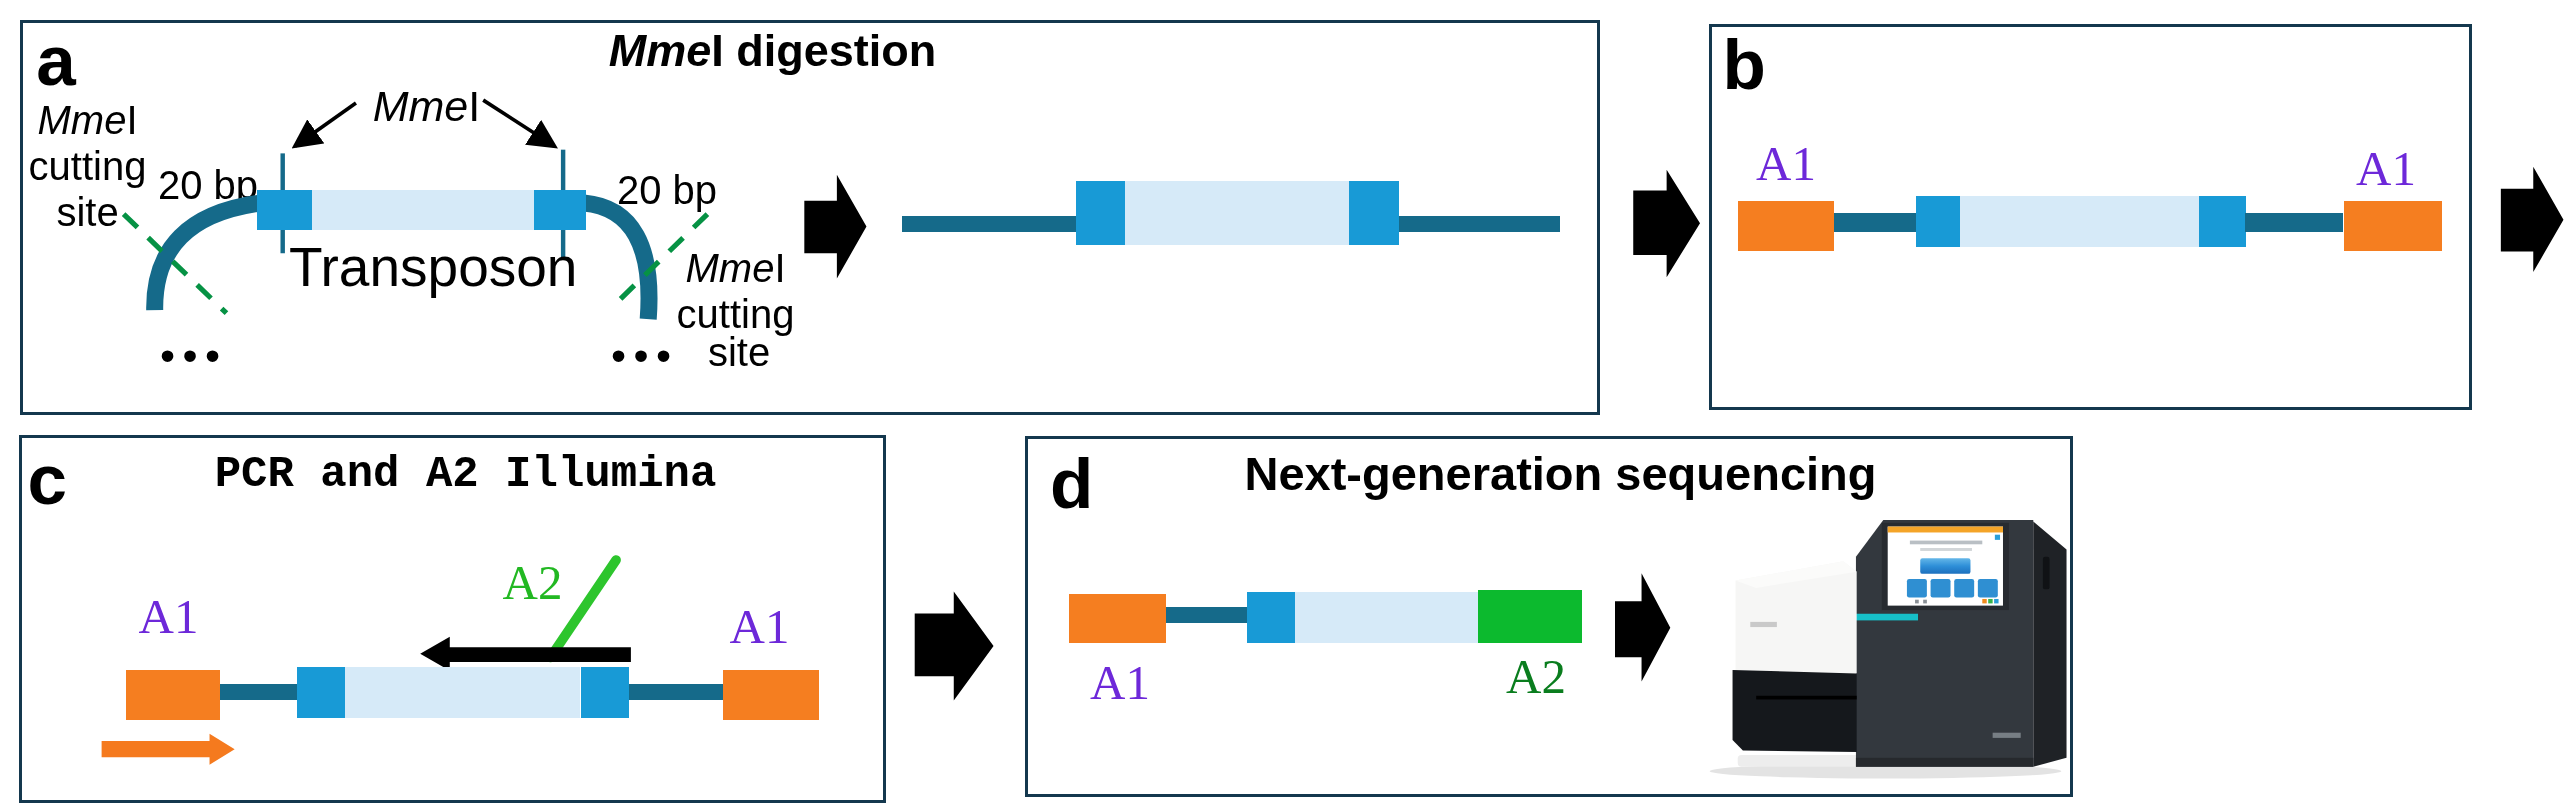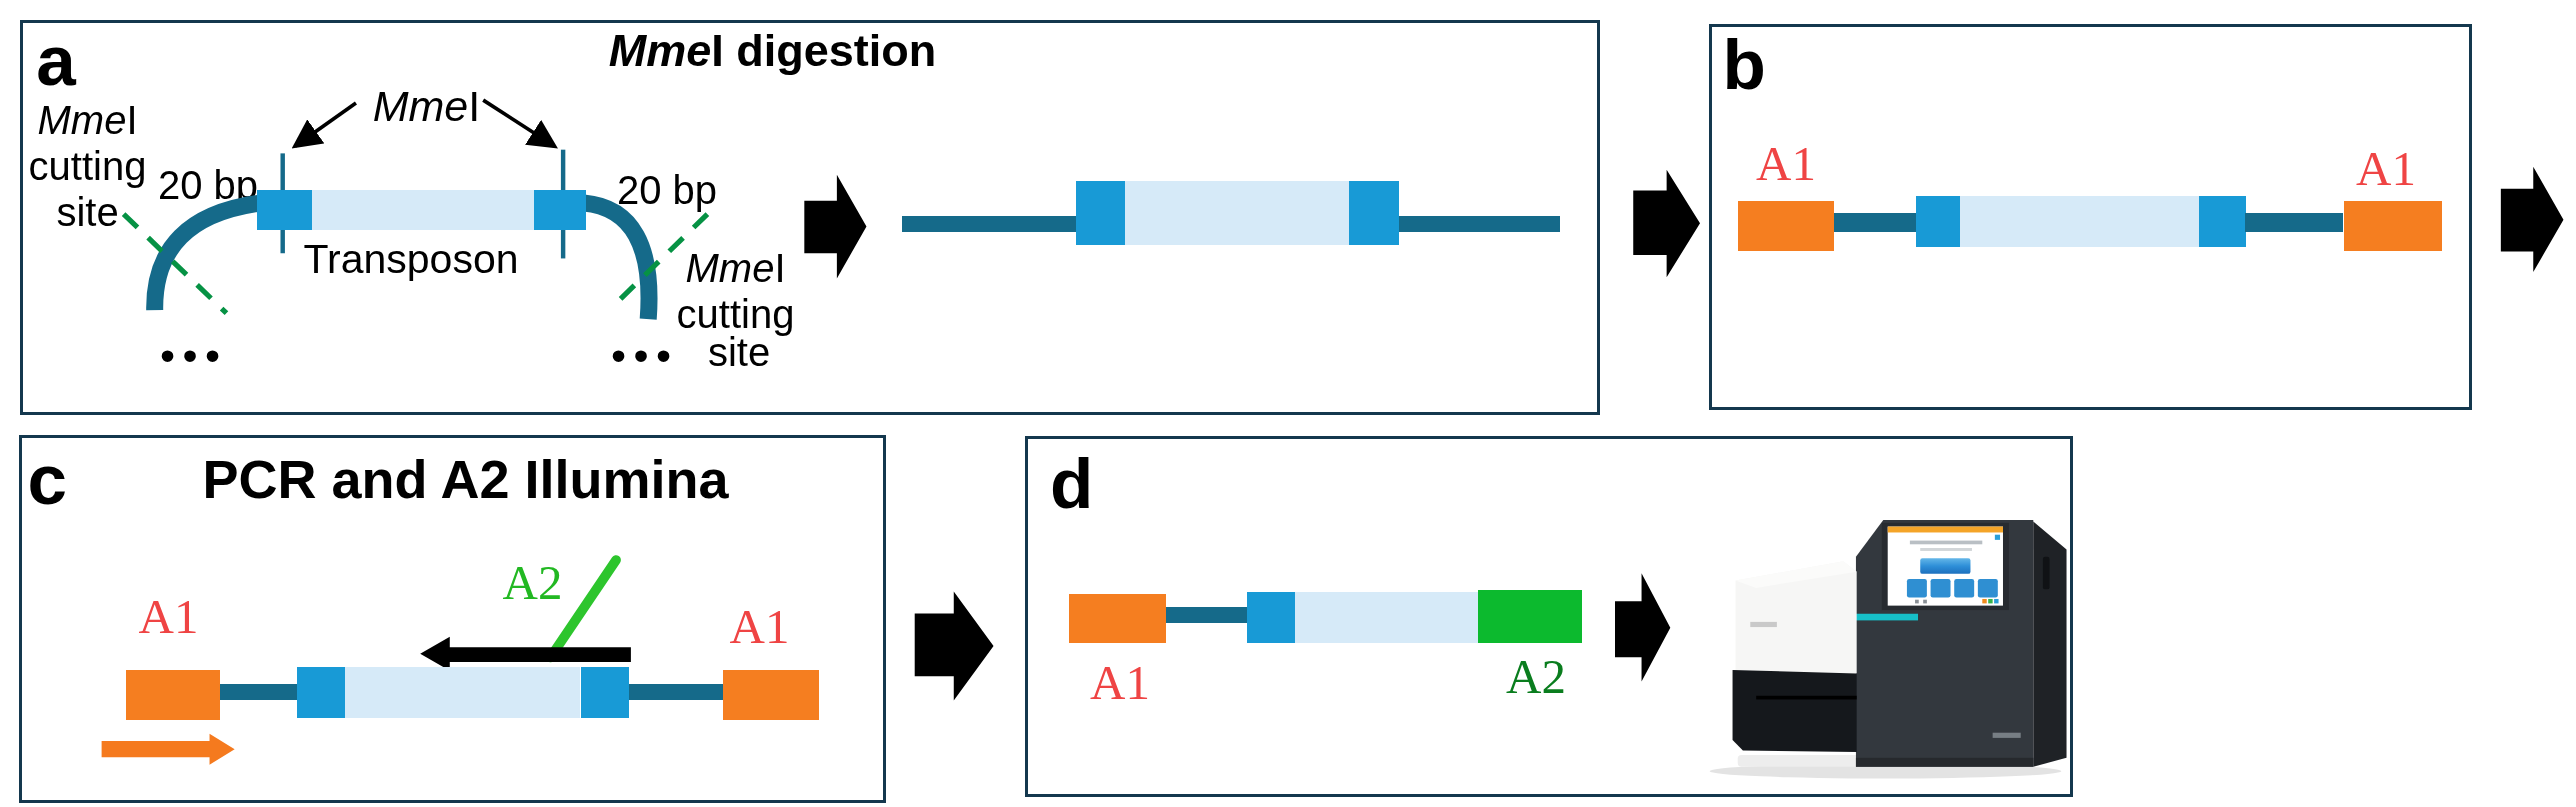--- a/index.html
+++ b/index.html
@@ -1,23 +1,23 @@
 <!DOCTYPE html>
 <html style="font-size:12px"><head>
 <meta charset="utf-8">
 <style>
   html,body{margin:0;padding:0;background:#fff;}
   .stage{position:relative;width:2576px;height:808px;background:#ffffff;overflow:hidden;
          font-family:"Liberation Sans",sans-serif;color:#000;}
   .panel{position:absolute;background:#fff;border:3.7px solid #14384e;box-sizing:border-box;}
   .letter{position:absolute;font-weight:bold;font-size:71px;line-height:1;}
   .ptitle{position:absolute;font-weight:bold;text-align:center;line-height:1.05;white-space:nowrap;}
-  .dlabel{position:absolute;font-size:41px;line-height:1.15;text-align:center;}
+  .dlabel{position:absolute;font-size:55px;line-height:1.15;text-align:center;}
   .serifLabel{position:absolute;font-family:"Liberation Serif",serif;font-size:49px;line-height:1;}
-  .a1{color:#ef4444;}
+  .a1{color:#6d28d9;}
   .a2c{color:#22b822;}
   .a2d{color:#0a7d1e;}
   .sq-blue{position:absolute;background:#189ad6;}
   .sq-orange{position:absolute;background:#f57e20;}
   .sq-green{position:absolute;background:#0cba2e;}
   .body-light{position:absolute;background:#d6eaf8;}
   .bar-teal{position:absolute;background:#156a8a;}
   .dots{position:absolute;font-size:43px;letter-spacing:7.4px;line-height:1;}
   svg{position:absolute;overflow:visible;}
   i{font-style:italic;}
@@ -104,21 +104,21 @@
     <div class="bar-teal" style="left:533px;top:186px;width:98px;height:18.5px;"></div>
     <div class="sq-orange" style="left:632px;top:174px;width:98px;height:50px;"></div>
   </section>
 
   <svg style="left:2497px;top:163px;" width="74" height="112" viewBox="0 0 100 152">
     <path d="M 5 35 H 49 V 5 L 90 77 L 49 148 V 120 H 5 Z" fill="#000"></path>
   </svg>
 
   <section class="panel" style="left:18.5px;top:435px;width:867px;height:368px;">
     <div class="letter" style="left:6px;top:6px;">c</div>
-    <div class="ptitle" style="left:52px;top:13.3px;width:784px;font-size:54px;">
+    <div class="ptitle" style="left:52px;top:13.3px;width:784px;font-size:44px;font-family:Liberation Mono, monospace;">
       <div>PCR and A2 Illumina</div>
     </div>
 
     <div class="serifLabel a1" style="left:117px;top:154px;">A1</div>
     <div class="serifLabel a2c" style="left:481px;top:120px;">A2</div>
     <div class="serifLabel a1" style="left:708px;top:164px;">A1</div>
 
     <svg width="860" height="360" viewBox="0 0 1162 487" style="left:0;top:0;">
       <path d="M 803 165 L 714 297" stroke="#2dc52d" stroke-width="13" stroke-linecap="round"></path>
       <path d="M 823 283 H 578 V 269 L 538 292 L 578 315 V 303 H 823 Z" fill="#000"></path>
@@ -133,20 +133,21 @@
     <div class="bar-teal" style="left:607px;top:246px;width:95px;height:15.5px;"></div>
     <div class="sq-orange" style="left:701px;top:232px;width:96px;height:50px;"></div>
   </section>
 
   <svg style="left:911px;top:590px;" width="87" height="112" viewBox="0 0 118 152">
     <path d="M 5 32 H 58 V 2 L 112 76 L 58 150 V 117 H 5 Z" fill="#000"></path>
   </svg>
 
   <section class="panel" style="left:1025px;top:436px;width:1048px;height:361px;">
     <div class="letter" style="left:22px;top:9px;">d</div>
+    <div class="ptitle" style="left:74px;top:10.4px;width:917px;font-size:47px;">Next-generation sequencing</div>
 
     <div class="sq-orange" style="left:41px;top:155px;width:97px;height:49px;"></div>
     <div class="bar-teal" style="left:138px;top:168px;width:81px;height:16.3px;"></div>
     <div class="sq-blue" style="left:219px;top:153px;width:48px;height:51px;"></div>
     <div class="body-light" style="left:267px;top:153px;width:183px;height:51px;"></div>
     <div class="sq-green" style="left:450px;top:151px;width:104px;height:53px;"></div>
 
     <div class="serifLabel a1" style="left:62px;top:219px;">A1</div>
     <div class="serifLabel a2d" style="left:478px;top:213px;">A2</div>
 

